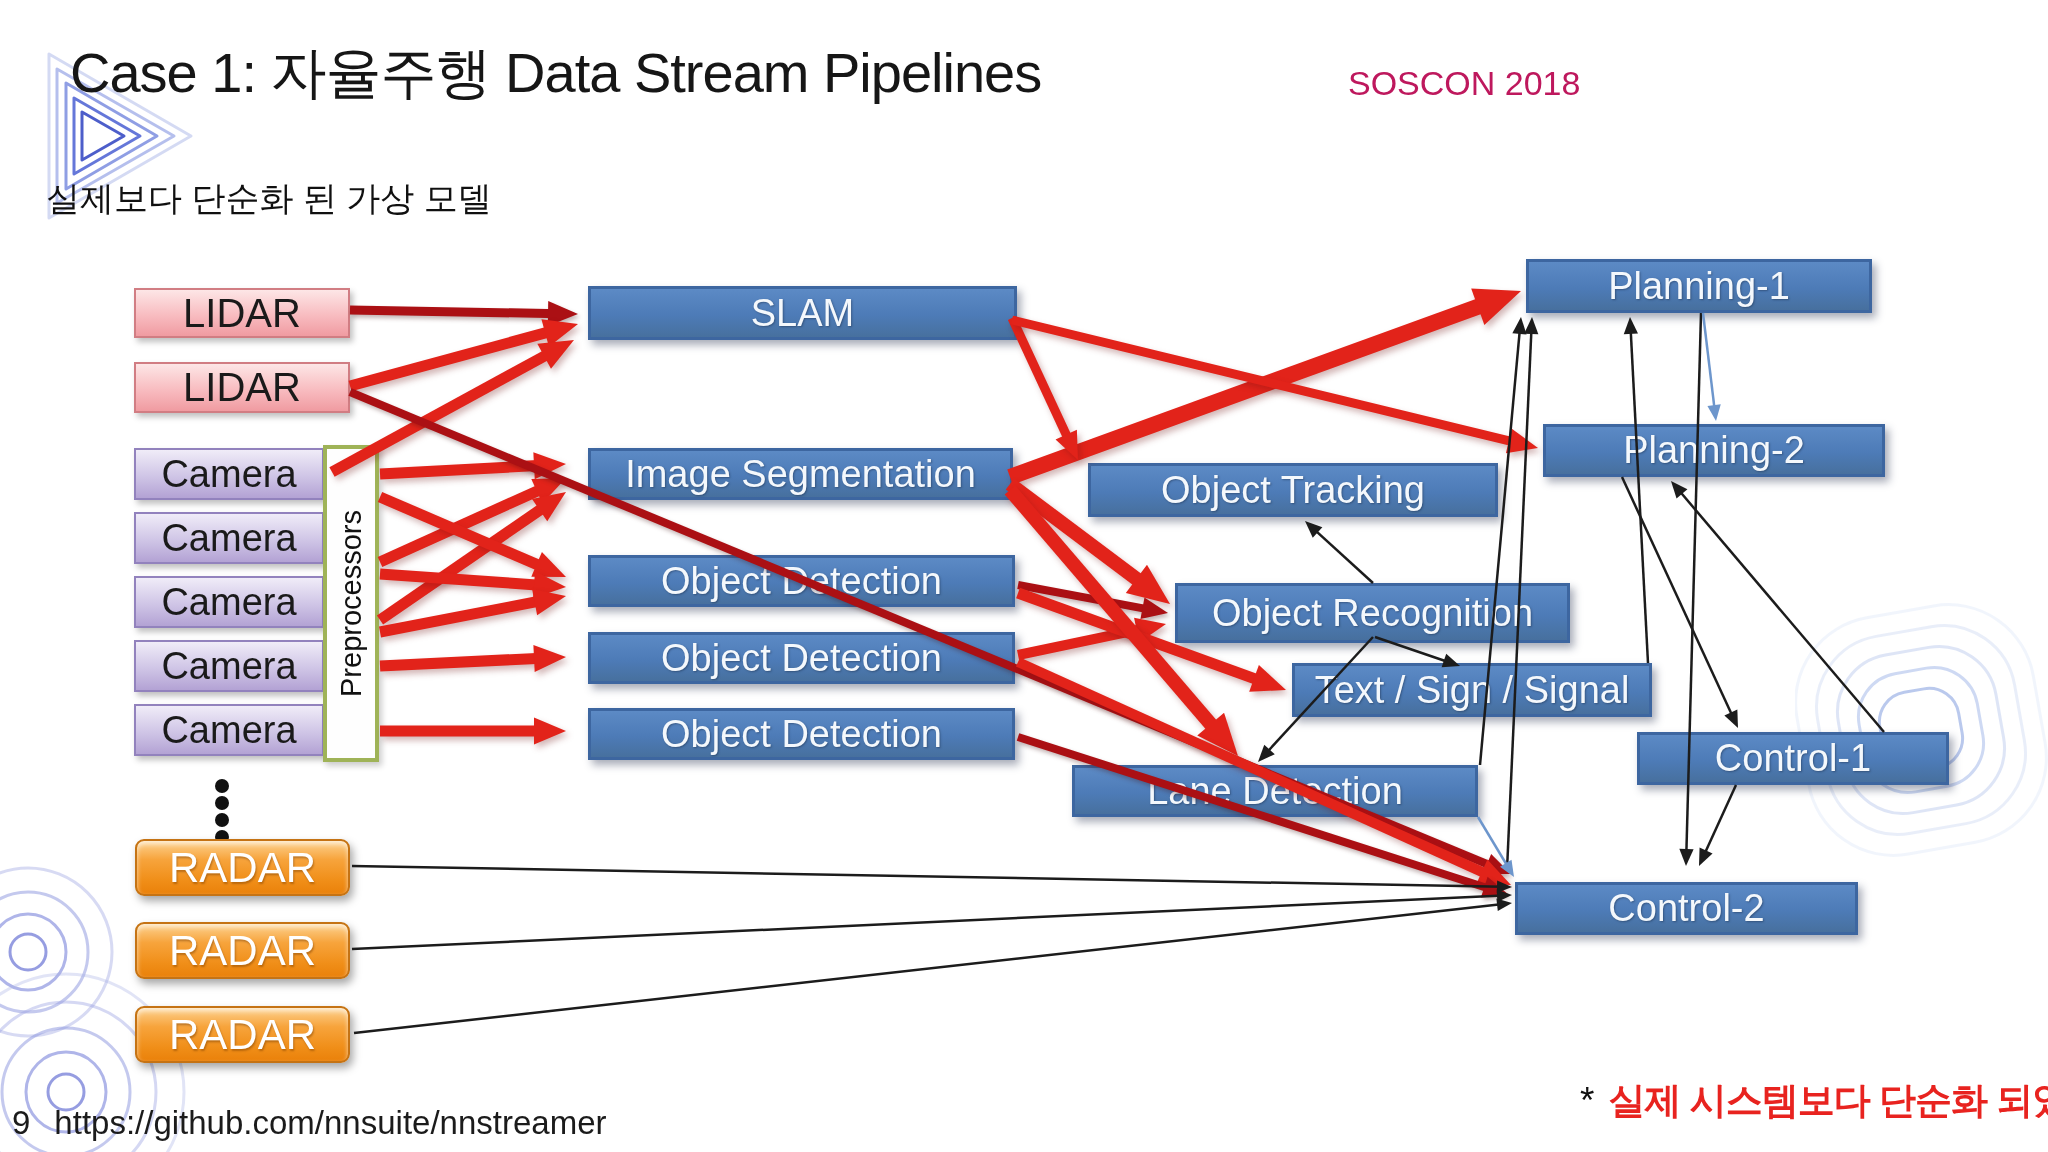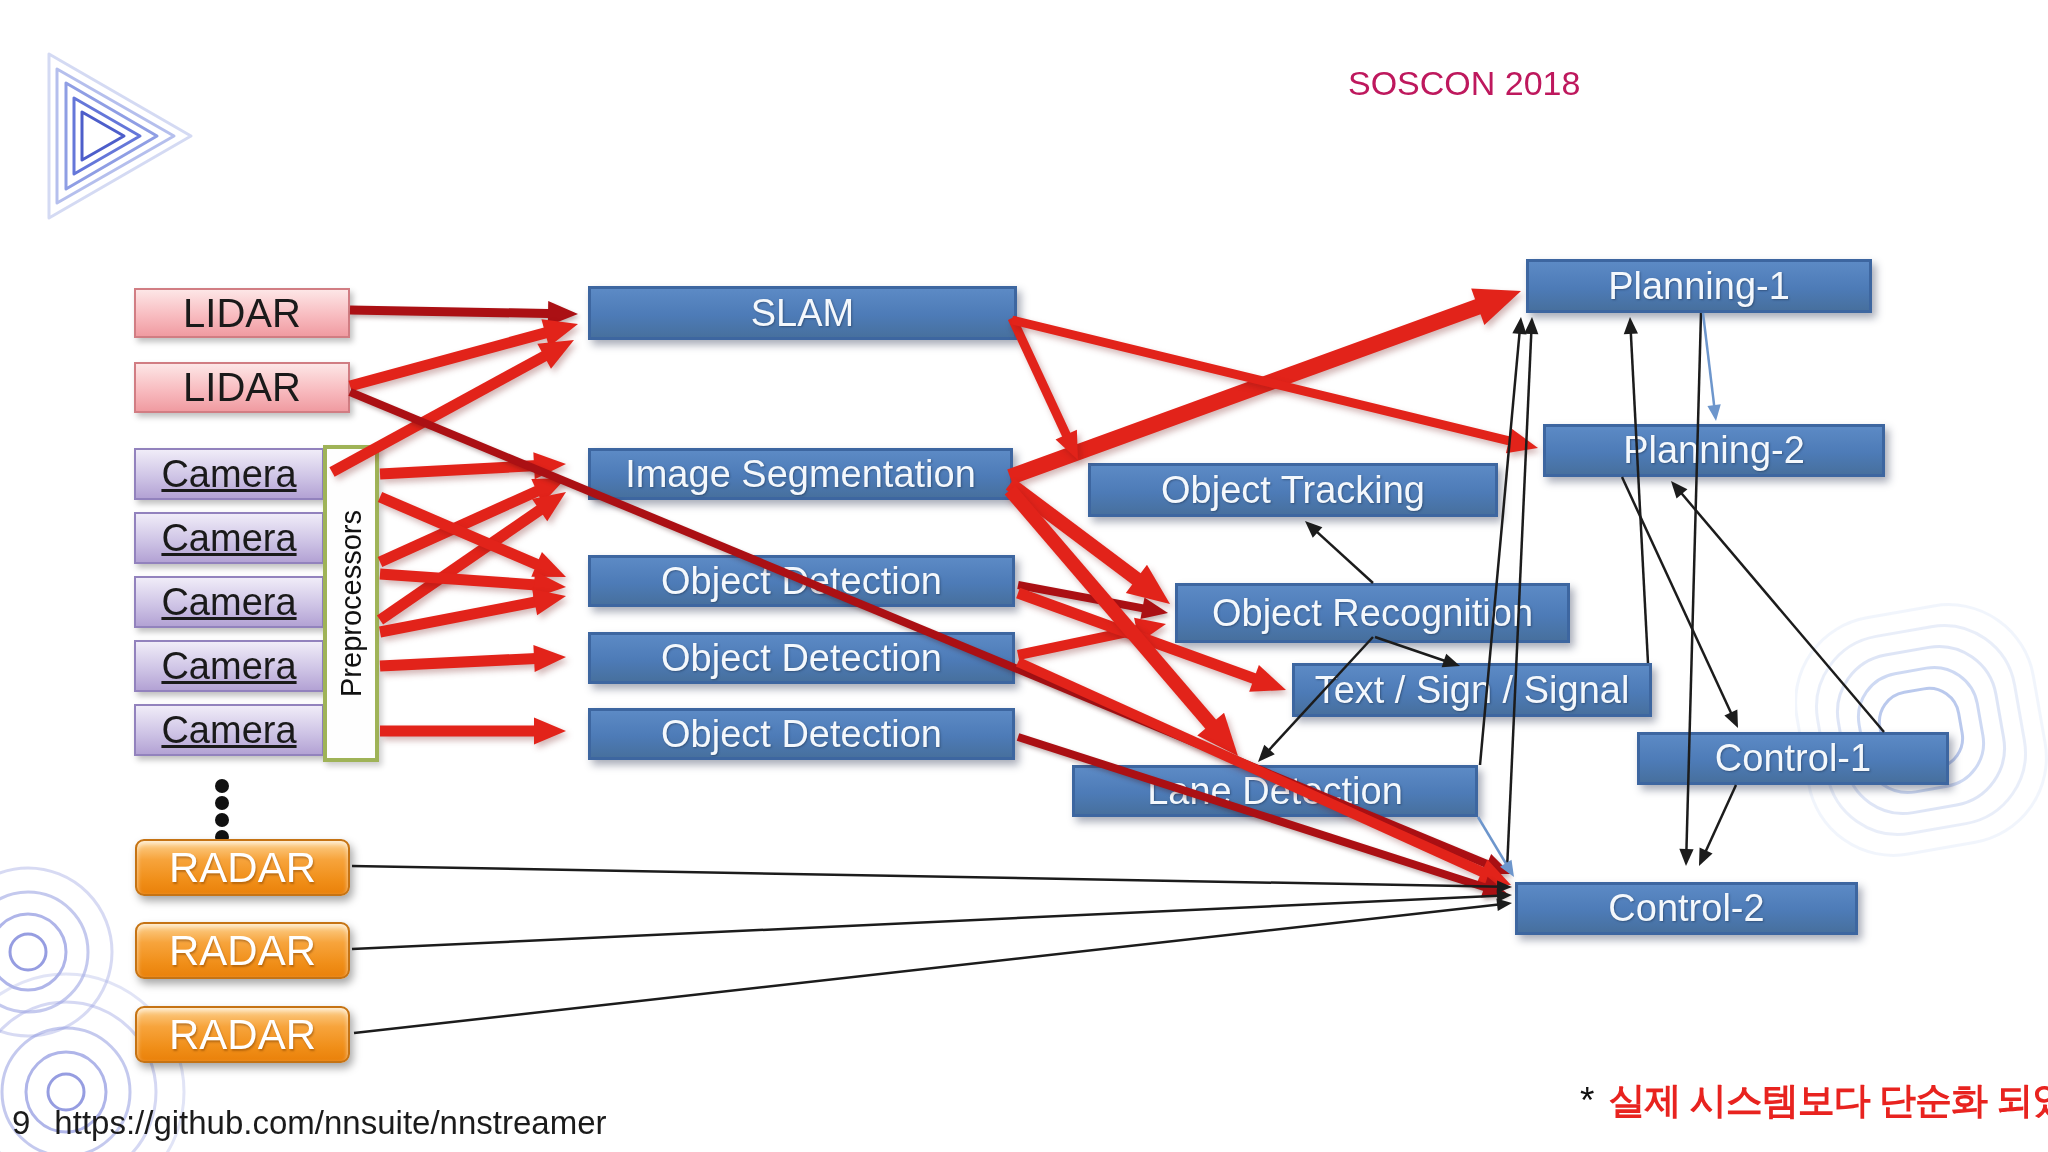--- a/index.html
+++ b/index.html
@@ -16,21 +16,21 @@
   
   .node{position:absolute;z-index:20;display:flex;align-items:center;justify-content:center;box-sizing:border-box;}
   .node .label{white-space:nowrap;}
   .process{background:linear-gradient(180deg,#5c8ac5 0%,#4d7bb7 55%,#47709e 100%);
            border:3px solid #3d66a0;color:#f4f8fc;box-shadow:4px 5px 8px rgba(40,50,80,.40);}
   .process .label{font-size:38px;text-shadow:1px 1px 2px rgba(30,50,80,.5);}
   .lidar{background:linear-gradient(180deg,#fde6e6 0%,#f8bcc0 55%,#f09ba1 100%);
          border:2px solid #d17d83;color:#1a1a1a;box-shadow:3px 4px 6px rgba(0,0,0,.25);}
   .lidar .label{font-size:40px;text-align:right;}
   .camera{background:linear-gradient(180deg,#f0ecf8 0%,#cfc5e6 55%,#b3a2d4 100%);
-          border:2px solid #9282bd;color:#1a1a1a;box-shadow:3px 4px 6px rgba(0,0,0,.25);text-decoration:underline;}
+          border:2px solid #9282bd;color:#1a1a1a;box-shadow:3px 4px 6px rgba(0,0,0,.25);}
   .camera .label{font-size:38px;}
   .preproc{background:#fefefe;border:4px solid #9fb357;color:#111;box-shadow:3px 4px 6px rgba(0,0,0,.2);}
   .preproc .label{font-size:29px;transform:rotate(-90deg);}
   .radar{background:linear-gradient(180deg,#fdd290 0%,#f7a43c 35%,#f08e18 75%,#ea810a 100%);
          border:2px solid #c57314;border-radius:9px;color:#fff;
          box-shadow:3px 5px 8px rgba(0,0,0,.35), inset 0 3px 5px rgba(255,255,255,.65);}
   .radar .label{font-size:42px;text-shadow:1px 2px 2px rgba(120,60,0,.45);}
   
   .edges{position:absolute;left:0;top:0;width:2048px;height:1152px;z-index:30;pointer-events:none;}
   .edge-red{filter:drop-shadow(3px 4px 3px rgba(110,15,15,.30));}
@@ -71,21 +71,23 @@
   <svg class="deco" style="left:1795px;top:590px;" width="253" height="280" viewBox="0 0 253 280">
     <g fill="none" transform="rotate(-10 126 140)">
       <rect x="86" y="100" width="80" height="80" rx="30" stroke="#a9bce9" stroke-width="3" opacity="0.8"></rect>
       <rect x="66" y="80" width="120" height="120" rx="44" stroke="#b3c4ec" stroke-width="3" opacity="0.65"></rect>
       <rect x="46" y="60" width="160" height="160" rx="58" stroke="#bdccee" stroke-width="3" opacity="0.5"></rect>
       <rect x="26" y="40" width="200" height="200" rx="72" stroke="#c7d4f1" stroke-width="3" opacity="0.4"></rect>
       <rect x="6" y="20" width="240" height="240" rx="86" stroke="#d1ddf4" stroke-width="3" opacity="0.3"></rect>
     </g>
   </svg>
 
+  <div class="title">Case 1: 자율주행 Data Stream Pipelines</div>
   <div class="conference">SOSCON 2018</div>
+  <div class="subtitle">실제보다 단순화 된 가상 모델</div>
 
   <div id="nodes">
       <div class="node lidar" style="left: 134px; top: 288px; width: 216px; height: 50px;">
         <span class="label">LIDAR</span>
       </div>
       <div class="node lidar" style="left: 134px; top: 362px; width: 216px; height: 51px;">
         <span class="label">LIDAR</span>
       </div>
       <div class="node camera" style="left: 134px; top: 448px; width: 190px; height: 52px;">
         <span class="label">Camera</span>

